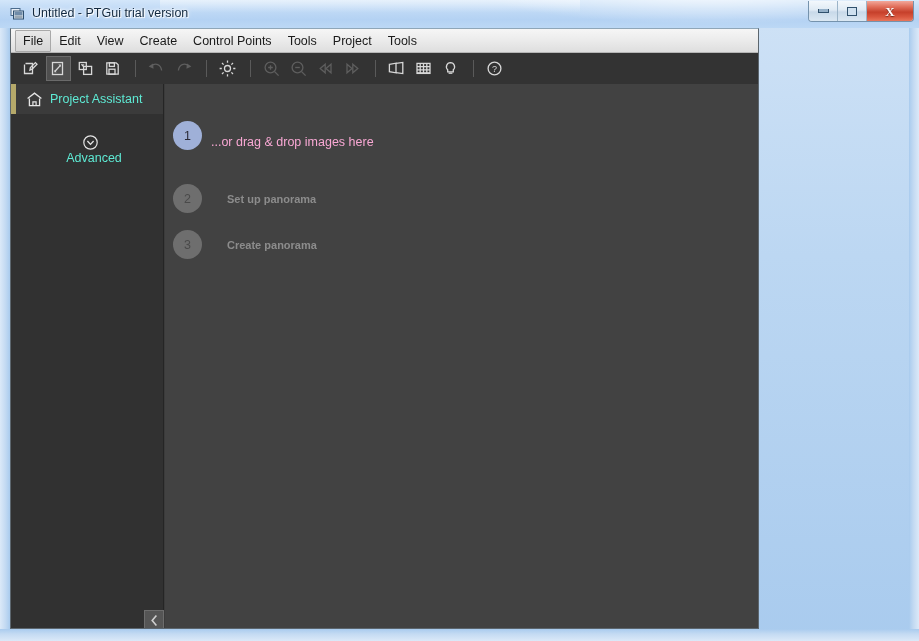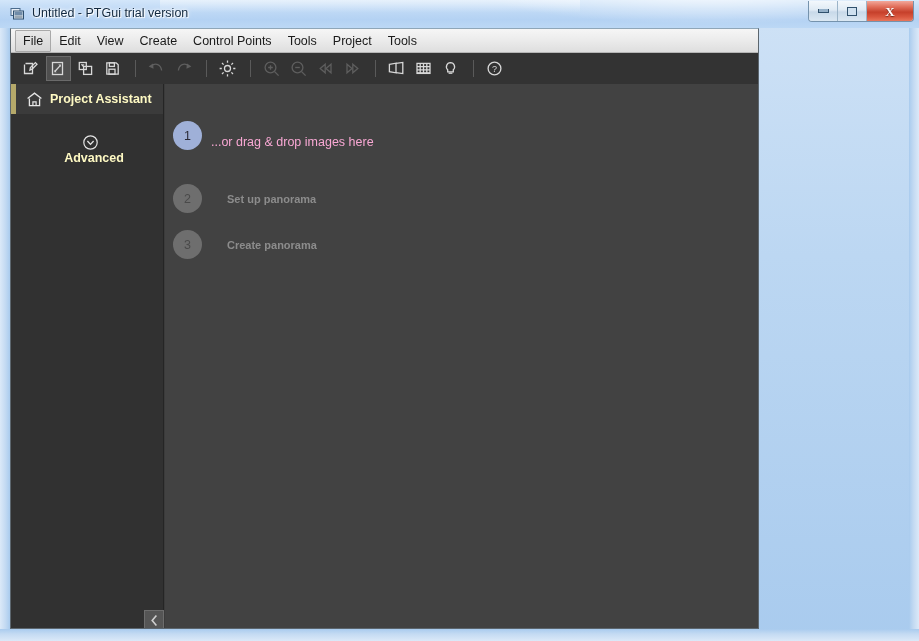--- a/index.html
+++ b/index.html
@@ -202,23 +202,22 @@
   }
   .side-item.selected { background: #3b3b3b; }
   .side-item.selected .accent { background: #b5a96a; }
   .side-item .s-icon {
     width: 18px; height: 18px;
     display: flex; align-items: center; justify-content: center;
     margin-right: 7px;
   }
   .side-item .s-label {
     font-size: 12.5px;
-    color: #fef9c3;
+    color: #5eead4;
     white-space: nowrap;
-    font-weight: bold;
   }
 
   #collapse-btn {
     position: absolute;
     left: 133px; bottom: 0;
     width: 20px; height: 20px;
     background: #555555;
     border: 1px solid #6d6d6d;
     display: flex; align-items: center; justify-content: center;
     cursor: pointer;

